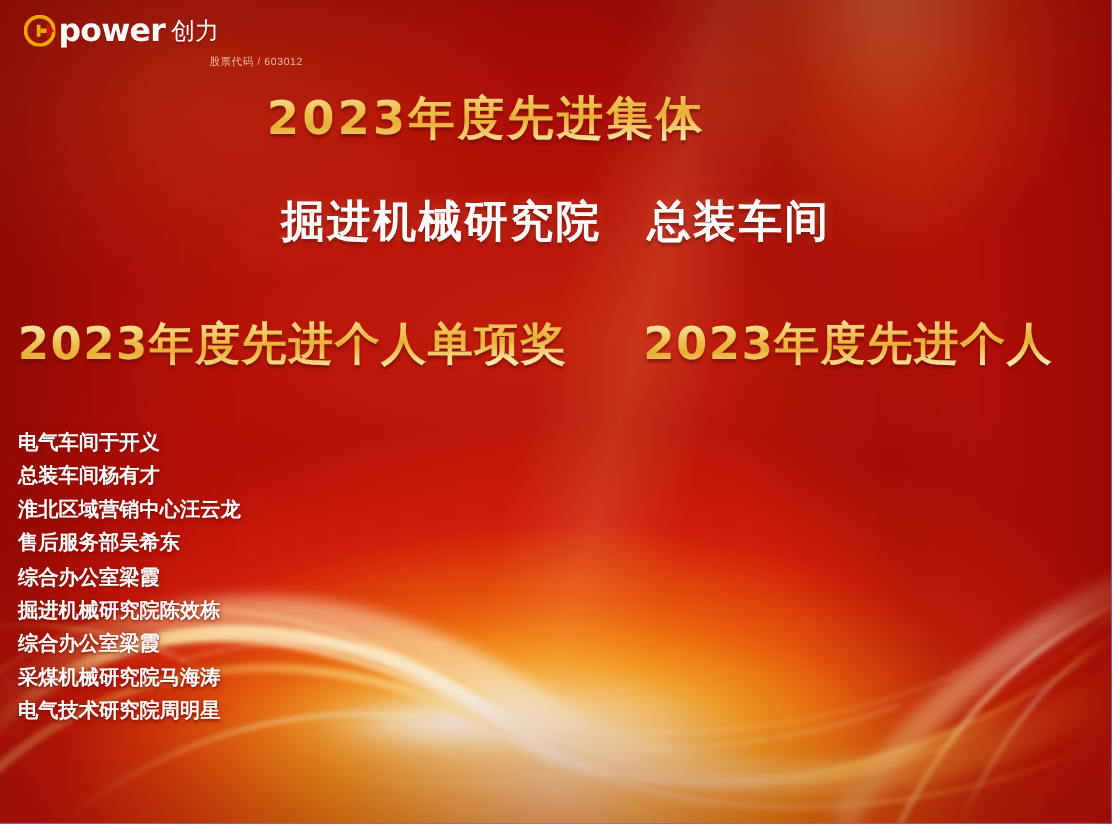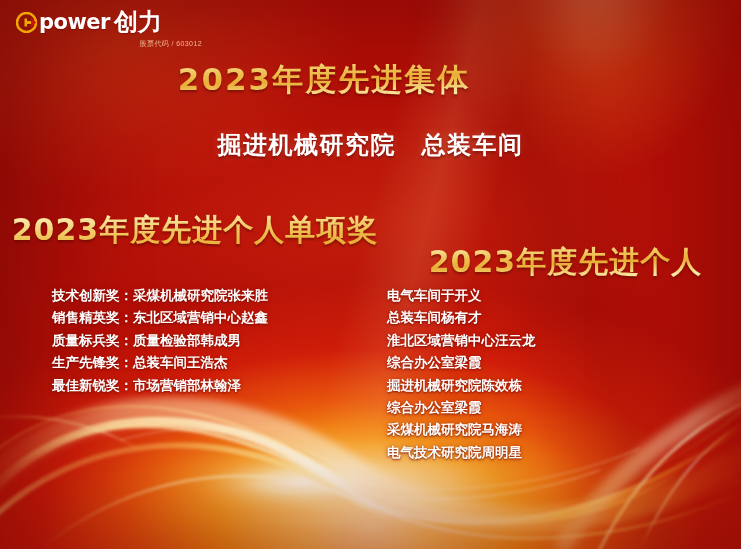--- a/index.html
+++ b/index.html
@@ -53,21 +53,21 @@
   }
   .logo-mark svg { display:block; }
   .logo-power {
     font-family: "DejaVu Sans", sans-serif;
     font-size: 21px; font-weight: 700; letter-spacing: -0.5px;
     color: #ffffff; line-height: 1;
     text-shadow: 0 1px 1px rgba(110,5,0,.5);
   }
   .logo-cn {
     font-family: "DejaVu Sans", "Liberation Sans", sans-serif;
-    font-size: 24px; font-weight: 700; color: #ffffff; line-height: 1;
+    font-size: 16px; font-weight: 400; color: #ffffff; line-height: 1;
     margin-left: 2px;
     text-shadow: 0 1px 1px rgba(110,5,0,.5);
   }
   .logo-code {
     margin-top: 5px; text-align: right; padding-right: 24px;
     font-size: 7px; letter-spacing: .4px;
     color: #f3c9a2; opacity: .92;
   }
 
   
@@ -89,40 +89,40 @@
   
   .title-1 {
     position: absolute; top: 62px; left: 0; width: 648px;
     text-align: center;
     font-size: 31px; line-height: 1.1;
     letter-spacing: 2px;
   }
   .title-2 {
     position: absolute; top: 132px; left: 0; width: 741px;
     text-align: center;
-    font-size: 24px; line-height: 1.1;
+    font-size: 29px; line-height: 1.1;
     letter-spacing: 1.5px;
     color: #ffffff;
     font-family: "DejaVu Sans", "Liberation Sans", sans-serif;
     font-weight: 700;
     text-shadow: 0 2px 3px rgba(110,8,2,.75), 0 0 8px rgba(255,220,170,.25);
   }
 
   
   .heads {
     position: absolute; top: 213px; left: 0; width: 741px;
     display: flex;
   }
   .head-left {
     width: 390px; text-align: center;
     font-size: 30px; letter-spacing: 1px; line-height: 1.15;
   }
   .head-right {
     width: 351px; text-align: center;
-    font-size: 30px; letter-spacing: 1px; line-height: 1.15; margin-top: 32px;
+    font-size: 30px; letter-spacing: 1px; line-height: 1.15;
   }
 
   
   .lists {
     position: absolute; top: 284px; left: 0; width: 741px;
     display: flex;
   }
   .col-left  { width: 375px; padding-left: 52px; }
   .col-right { width: 366px; padding-left: 12px; }
 
@@ -225,37 +225,31 @@
   <div class="title-1 gold cnfont">2023年度先进集体</div>
   <div class="title-2">掘进机械研究院　总装车间</div>
 
   <div class="heads">
     <div class="head-left gold cnfont">2023年度先进个人单项奖</div>
     <div class="head-right gold cnfont">2023年度先进个人</div>
   </div>
 
   <div class="lists">
 
-    <div class="col-left">
-      <div class="li li-award">技术创新奖：采煤机械研究院张来胜</div>
-      <div class="li li-award">销售精英奖：东北区域营销中心赵鑫</div>
-      <div class="li li-award">质量标兵奖：质量检验部韩成男</div>
-      <div class="li li-award">生产先锋奖：总装车间王浩杰</div>
-      <div class="li li-award">最佳新锐奖：市场营销部林翰泽</div>
-    </div>
 
     <div class="col-right">
       <div class="li pair">
         <span class="c1">电气车间于开义</span>
       </div>
       <div class="li pair">
         <span class="c1">总装车间杨有才</span>
         <span class="c2">淮北区域营销中心汪云龙</span>
       </div>
       <div class="li pair">
+        <span class="c1">售后服务部吴希东</span>
         <span class="c2">综合办公室梁霞</span>
       </div>
       <div class="li pair">
         <span class="c1">掘进机械研究院陈效栋</span>
         <span class="c2">综合办公室梁霞</span>
       </div>
       <div class="li pair">
         <span class="c1">采煤机械研究院马海涛</span>
         <span class="c2">电气技术研究院周明星</span>
       </div>

